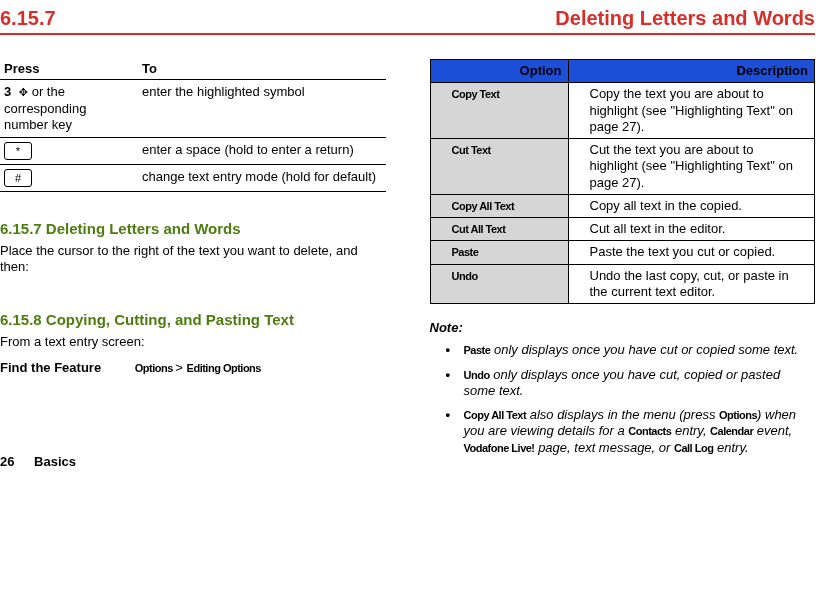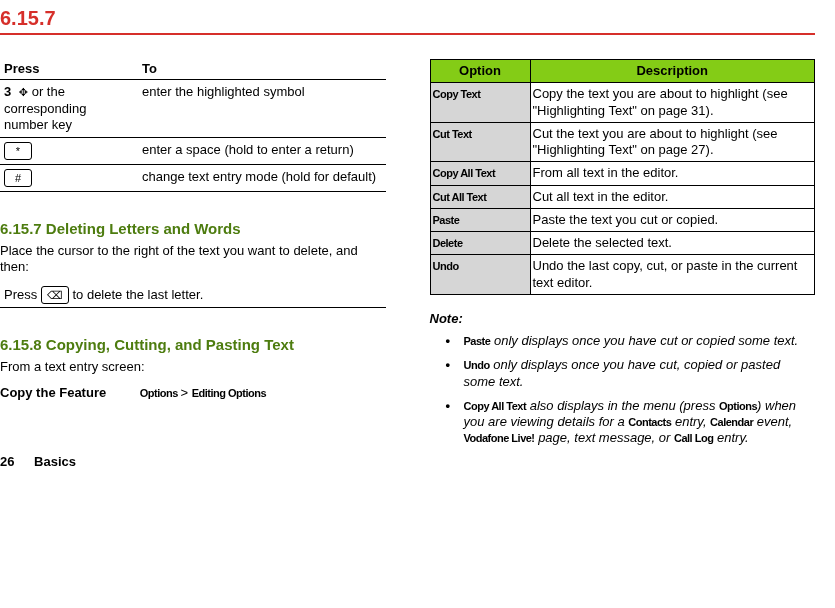--- a/index.html
+++ b/index.html
@@ -113,30 +113,30 @@
     font-weight: bold;
     letter-spacing: -0.5px;
     font-size: 11px;
     font-stretch: condensed;
   }
   .option-table {
     width: 100%;
     border-collapse: collapse;
   }
   .option-table th {
-    text-align: center;
+    text-align: right;
     border: 1px solid #000;
-    background: #84cc16;
+    background: #1d4ed8;
     font-weight: bold;
     padding: 3px 6px;
     font-size: 13px;
   }
   .option-table td {
     border: 1px solid #000;
-    padding: 3px 2px;
+    padding: 3px 21px;
     font-size: 13px;
     vertical-align: top;
   }
   .option-table td.opt-name {
     background: #d6d6d6;
     width: 95px;
   }
   ul.note-list {
     list-style: none;
     padding: 0;
@@ -171,20 +171,21 @@
     margin-right: 16px;
   }
 </style>
 </head>
 <body>
 
 <div class="page">
 
   <div class="header-line">
     <span class="header-left">6.15.7</span>
+    <span class="header-right">Deleting Letters and Words</span>
   </div>
 
   <div class="columns">
 
     <div class="col">
 
       <table class="press-table">
         <tbody>
             <tr>
           <th style="width:130px;">Press</th>
@@ -207,69 +208,60 @@
           <td>change text entry mode (hold for default)</td>
         </tr>
       </tbody>
         </table>
 
       <div class="subhead">6.15.7 Deleting Letters and Words</div>
       <div class="para">Place the cursor to the right of the text you want to delete, and then:</div>
 
       <table class="action-table">
         <tbody>
-        <tr>
-              <td>
-          <span>Press </span><span class="key-icon">⌫</span><span> to delete the last letter.</span>
-        </td>
-            </tr>
       </tbody>
         </table>
 
       <div class="subhead">6.15.8 Copying, Cutting, and Pasting Text</div>
       <div class="para">From a text entry screen:</div>
 
       <div class="find-feature">
-        <b>Copy the Feature</b>
+        <b>Find the Feature</b>
         <span class="bold-tight">Options </span><span> &gt; </span><span class="bold-tight">Editing Options</span>
       </div>
 
     </div>
 
     <div class="col">
 
       <table class="option-table">
         <tbody>
             <tr>
           <th>Option</th>
           <th>Description</th>
         </tr>
         <tr>
           <td class="opt-name"><span class="bold-tight">Copy Text</span></td>
-          <td>Copy the text you are about to highlight (see "Highlighting Text" on page 31).</td>
+          <td>Copy the text you are about to highlight (see "Highlighting Text" on page 27).</td>
         </tr>
         <tr>
           <td class="opt-name"><span class="bold-tight">Cut Text</span></td>
           <td>Cut the text you are about to highlight (see "Highlighting Text" on page 27).</td>
         </tr>
         <tr>
           <td class="opt-name"><span class="bold-tight">Copy All Text</span></td>
-          <td>From all text in the editor.</td>
+          <td>Copy all text in the copied.</td>
         </tr>
         <tr>
           <td class="opt-name"><span class="bold-tight">Cut All Text</span></td>
           <td>Cut all text in the editor.</td>
         </tr>
         <tr>
           <td class="opt-name"><span class="bold-tight">Paste</span></td>
           <td>Paste the text you cut or copied.</td>
-        </tr>
-        <tr>
-          <td class="opt-name"><span class="bold-tight">Delete</span></td>
-          <td>Delete the selected text.</td>
         </tr>
         <tr>
           <td class="opt-name"><span class="bold-tight">Undo</span></td>
           <td>Undo the last copy, cut, or paste in the current text editor.</td>
         </tr>
       </tbody>
         </table>
 
       <div class="note-head">Note:</div>
       <ul class="note-list">

